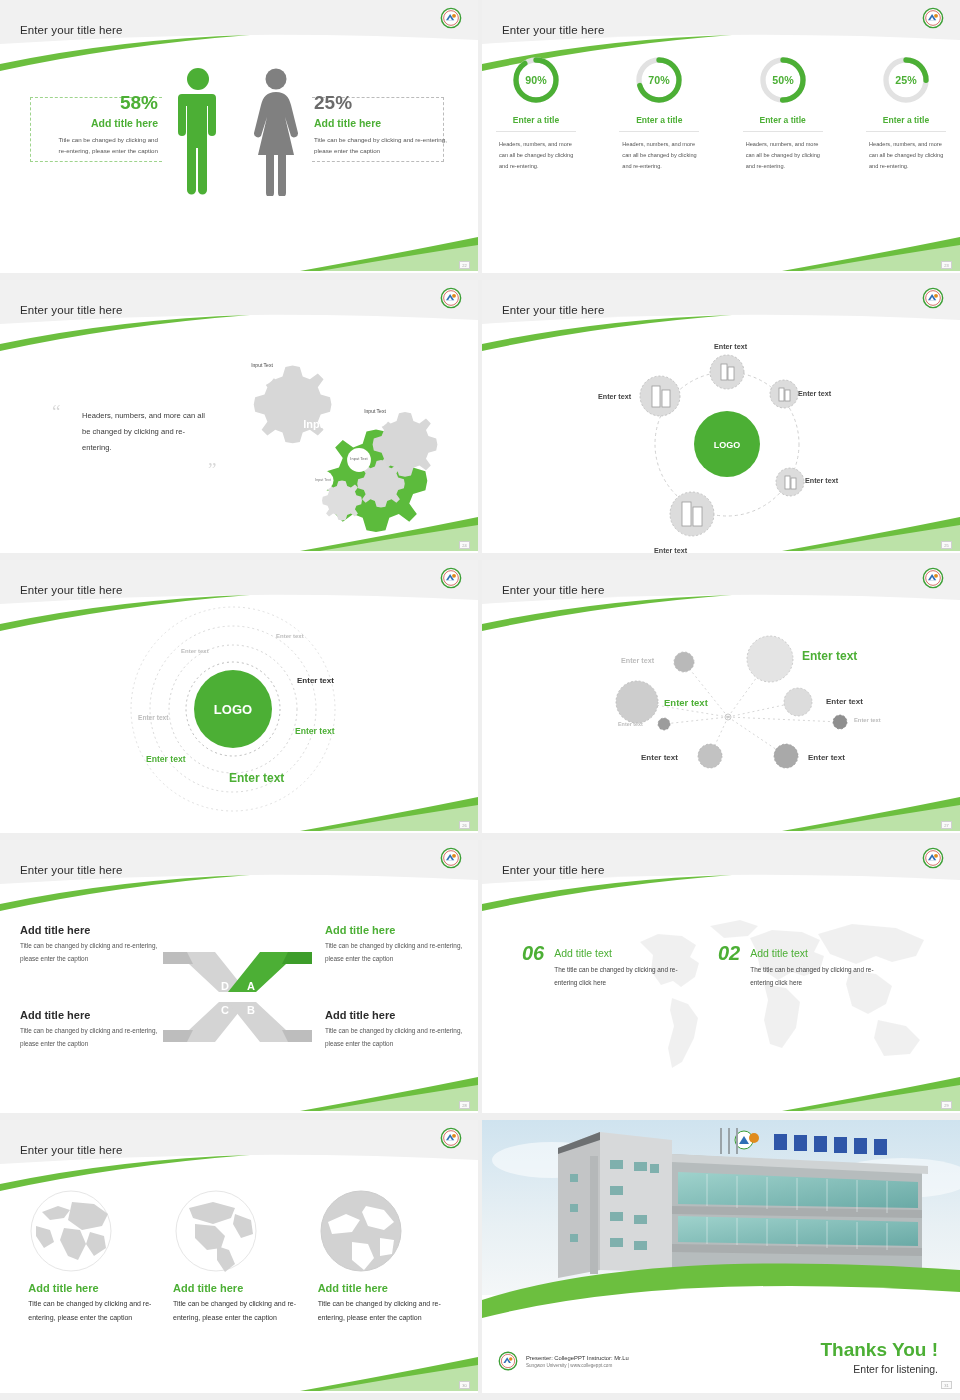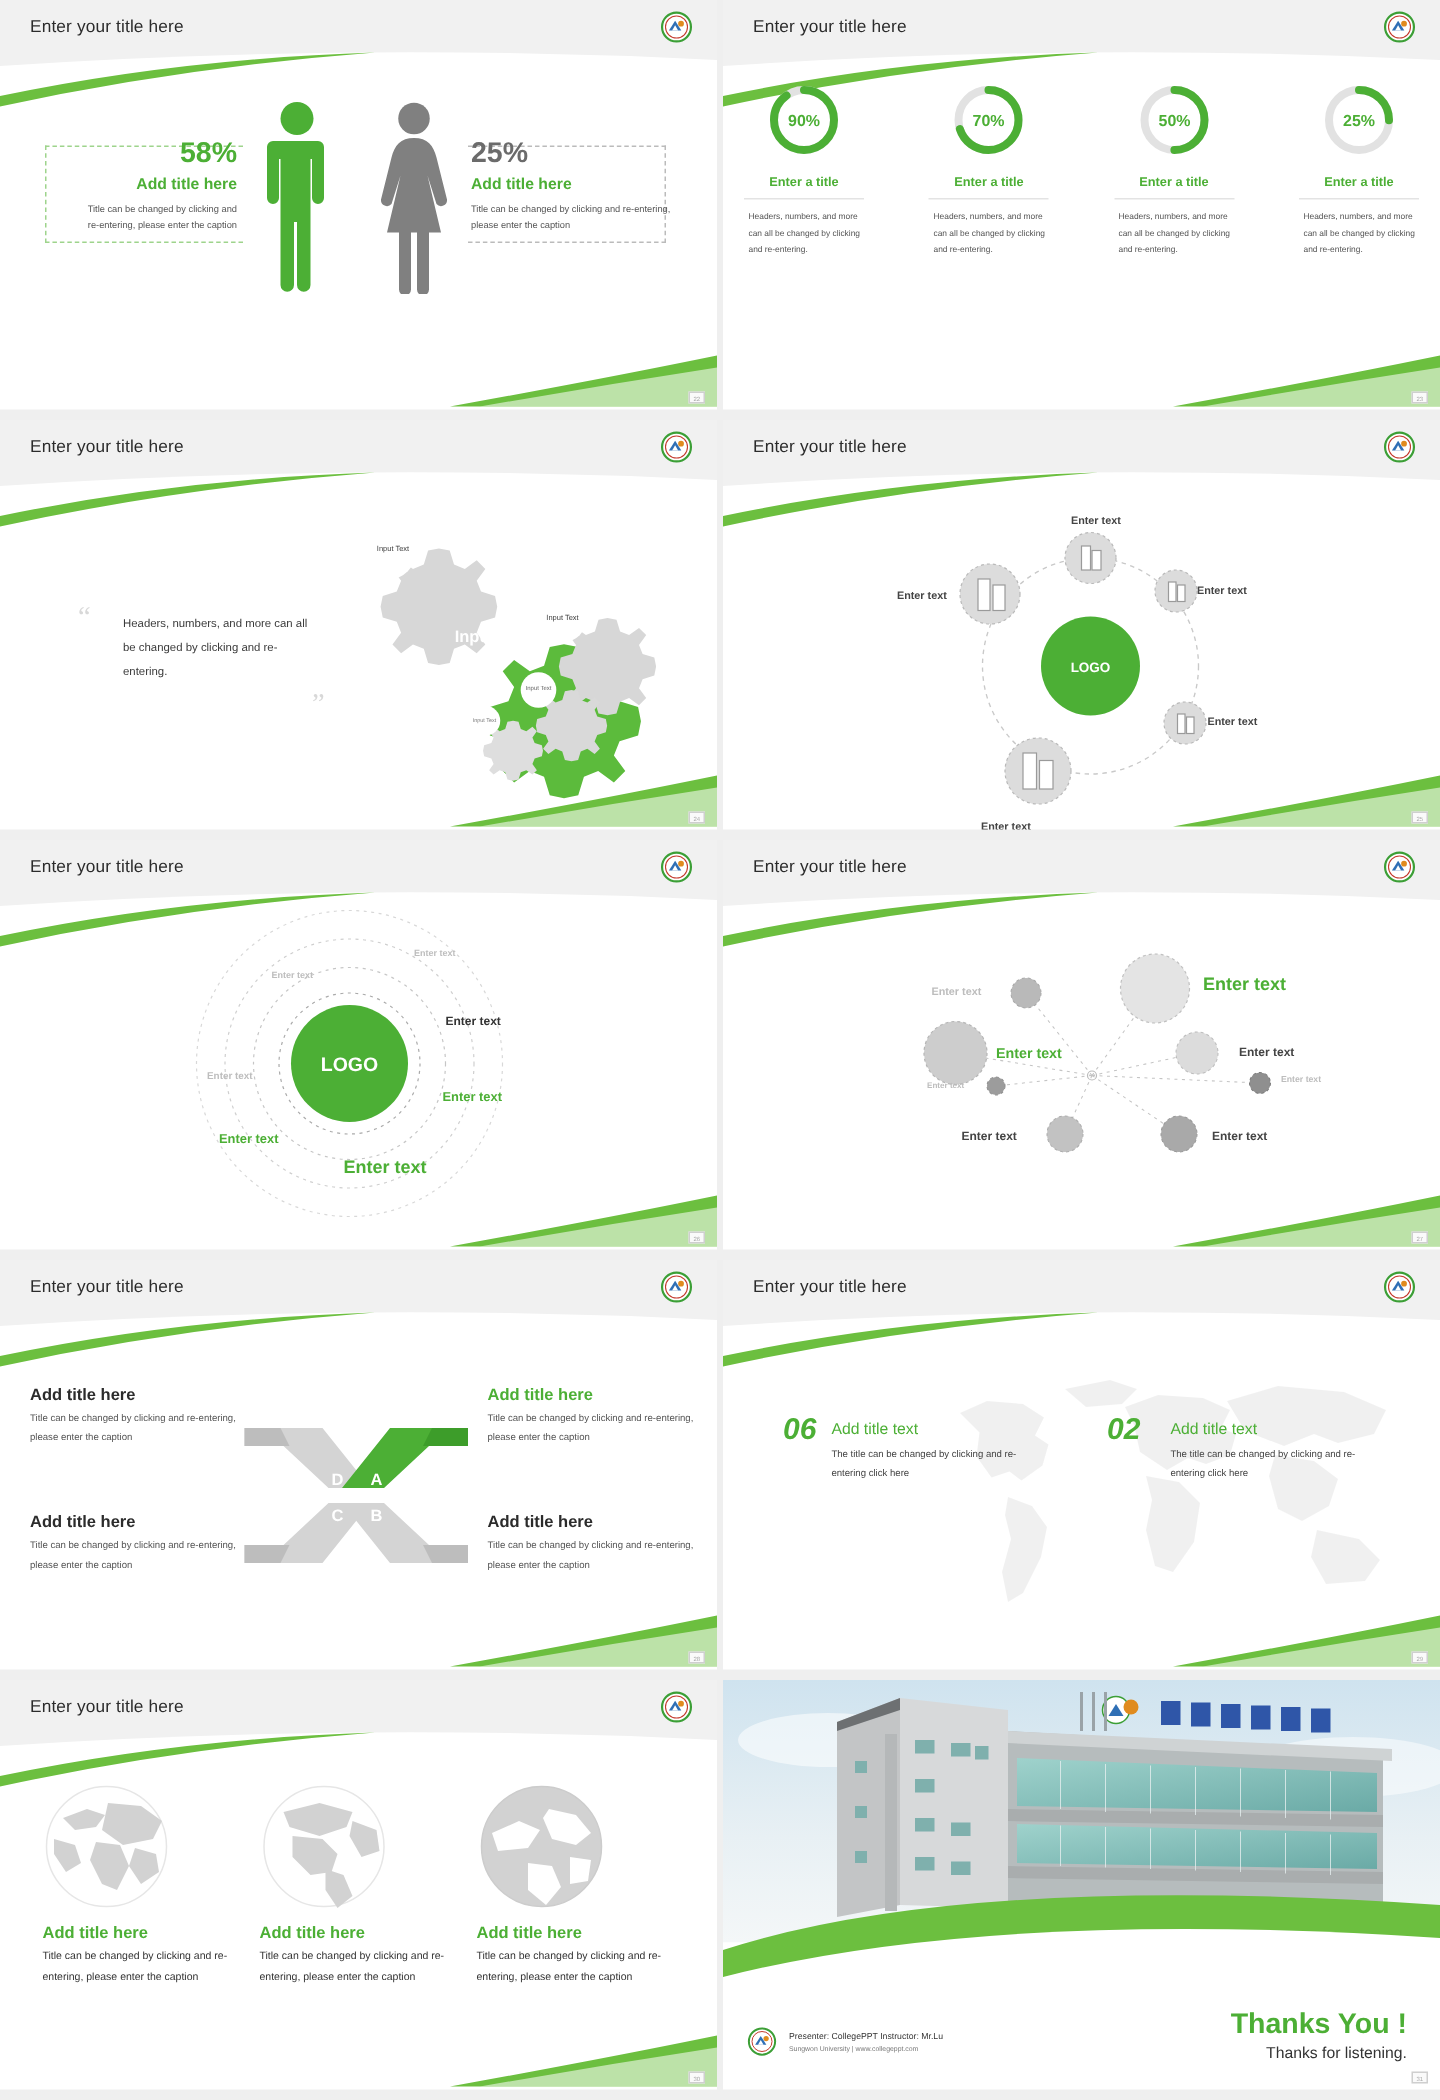--- a/index.html
+++ b/index.html
@@ -19,21 +19,21 @@
   }
   .slide {
     position: relative;
     background: #ffffff;
     overflow: hidden;
   }
   .hdr-curve {
     position: absolute; top: 0; left: 0; width: 100%; height: 62px;
   }
   .slide-title {
-    position: absolute; left: 20px; top: 12px;
+    position: absolute; left: 20px; top: 24px;
     font-size: 11.5px; color: #2b2b2b; letter-spacing: .1px;
     z-index: 5;
   }
   .logo {
     position: absolute; right: 16px; top: 7px;
     width: 22px; height: 22px; z-index: 6;
   }
   .green-sweep-top { position:absolute; left:0; top:30px; width:100%; height:42px; pointer-events:none;}
   .green-sweep-bot { position:absolute; left:0; bottom:0px; width:100%; height:46px; pointer-events:none;}
   .pagenum {
@@ -524,21 +524,21 @@
     <div style="position:absolute;left:40px;top:58px;">
       <div style="display:flex;align-items:flex-start;gap:10px;">
         <div class="bignum">06</div>
         <div style="width:142px;margin-top:5px;">
           <div class="numhead">Add title text</div>
           <div class="numbody">The title can be changed by clicking and re-entering click here</div>
         </div>
       </div>
     </div>
     <div style="position:absolute;left:236px;top:58px;">
-      <div style="display:flex;align-items:flex-start;gap:20px;margin-left:20px;">
+      <div style="display:flex;align-items:flex-start;gap:10px;">
         <div class="bignum">02</div>
         <div style="width:142px;margin-top:5px;">
           <div class="numhead">Add title text</div>
           <div class="numbody">The title can be changed by clicking and re-entering click here</div>
         </div>
       </div>
     </div>
   </div>
   <svg class="green-sweep-bot" viewBox="0 0 478 46" preserveAspectRatio="none">
     <path d="M478,10 Q400,26 300,44 L478,44 Z" fill="#6cbf3f"></path>
@@ -710,18 +710,18 @@
       <path d="M8.8 14.5 L11 10.8 L13.2 14.5 Z" fill="#ffffff"></path>
       <circle cx="15.3" cy="9.6" r="2.1" fill="#e08b1e"></circle>
     </svg>
     <div>
       <div class="pres-line1">Presenter: CollegePPT   Instructor: Mr.Lu</div>
       <div class="pres-line2">Sungwon University  |  www.collegeppt.com</div>
     </div>
   </div>
   <div style="position:absolute;right:22px;bottom:18px;text-align:right;">
     <div class="thx-big">Thanks You !</div>
-    <div class="thx-sub">Thanks for listening.</div>
+    <div class="thx-sub">Enter for listening.</div>
   </div>
   <div class="pagenum">31</div>
 </div>
 
 </div>
 
 </body></html>

